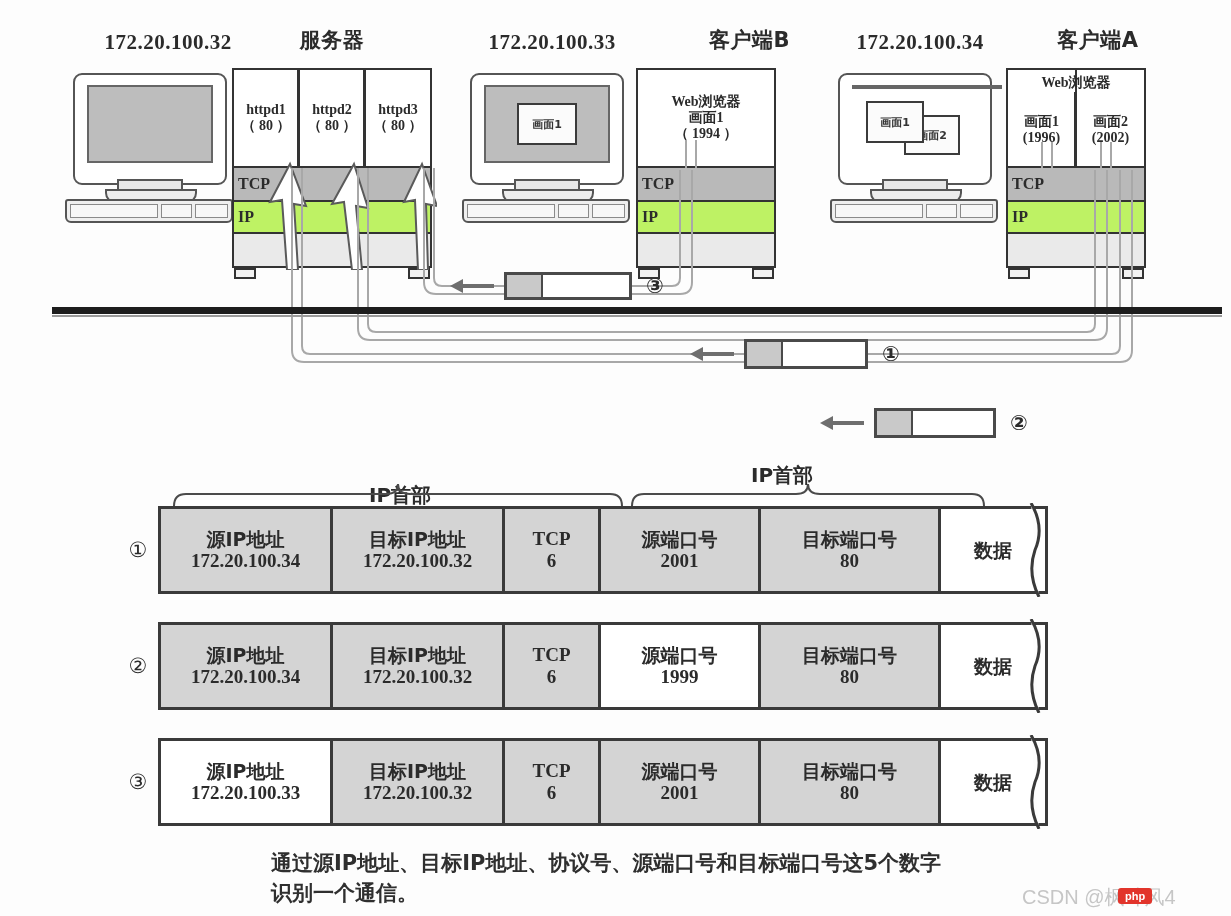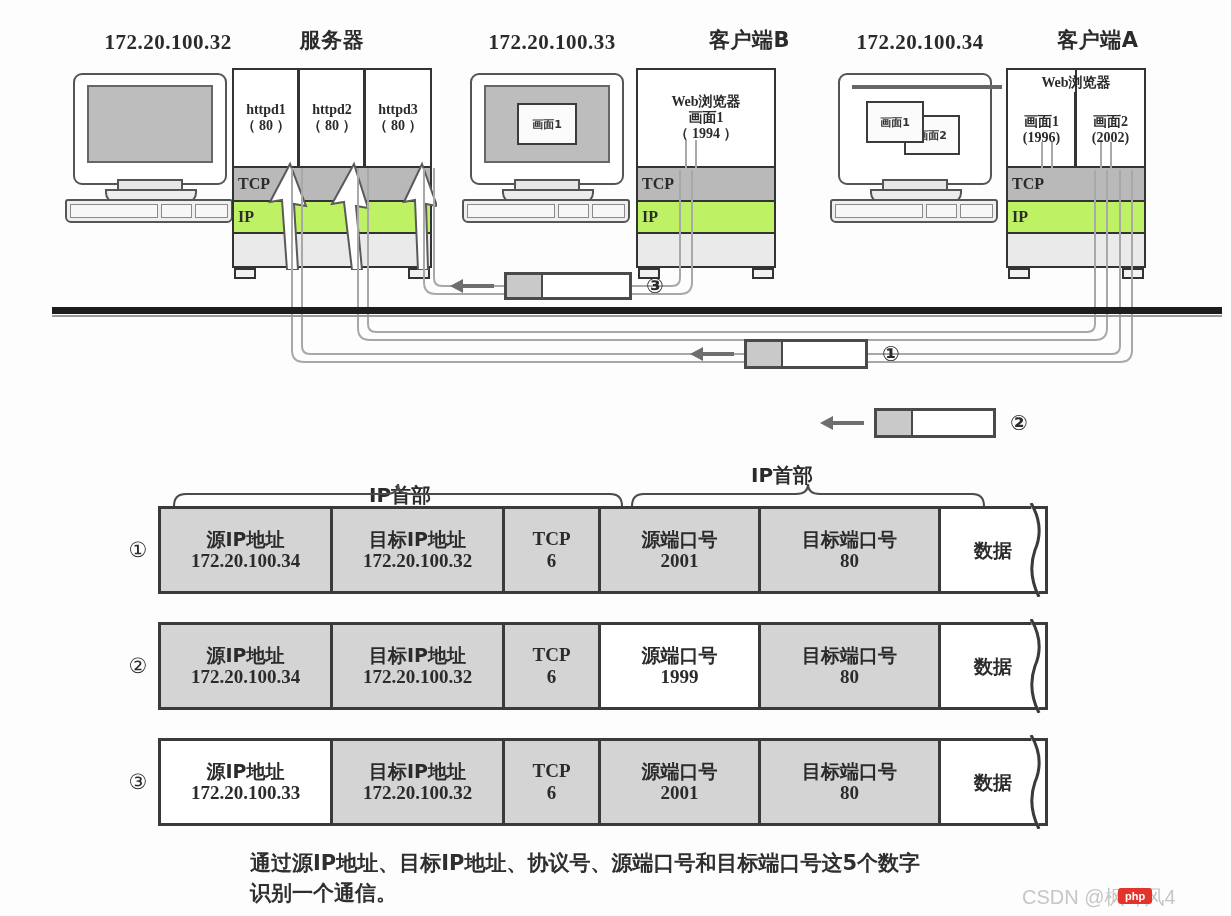--- a/index.html
+++ b/index.html
@@ -128,20 +128,21 @@
   .torn{
     position:absolute;right:-3px;top:-3px;height:calc(100% + 6px);width:22px;
     pointer-events:none;
   }
 
   
   .caption{
     font-size:21px;line-height:1.45;font-weight:700;
     font-family:"DejaVu Sans","Liberation Sans",sans-serif;
     color:#2f2f2f;
+    margin-left:21px;
   }
   .watermark{
     font-family:"Liberation Sans",sans-serif;font-size:20px;color:#c6c6c6;
     white-space:nowrap;
   }
   .php-badge{
     display:inline-block;background:#e2342b;color:#fff;font-size:11px;
     font-weight:700;padding:2px 7px;border-radius:3px;
     font-family:"Liberation Sans",sans-serif;vertical-align:2px;
   }

